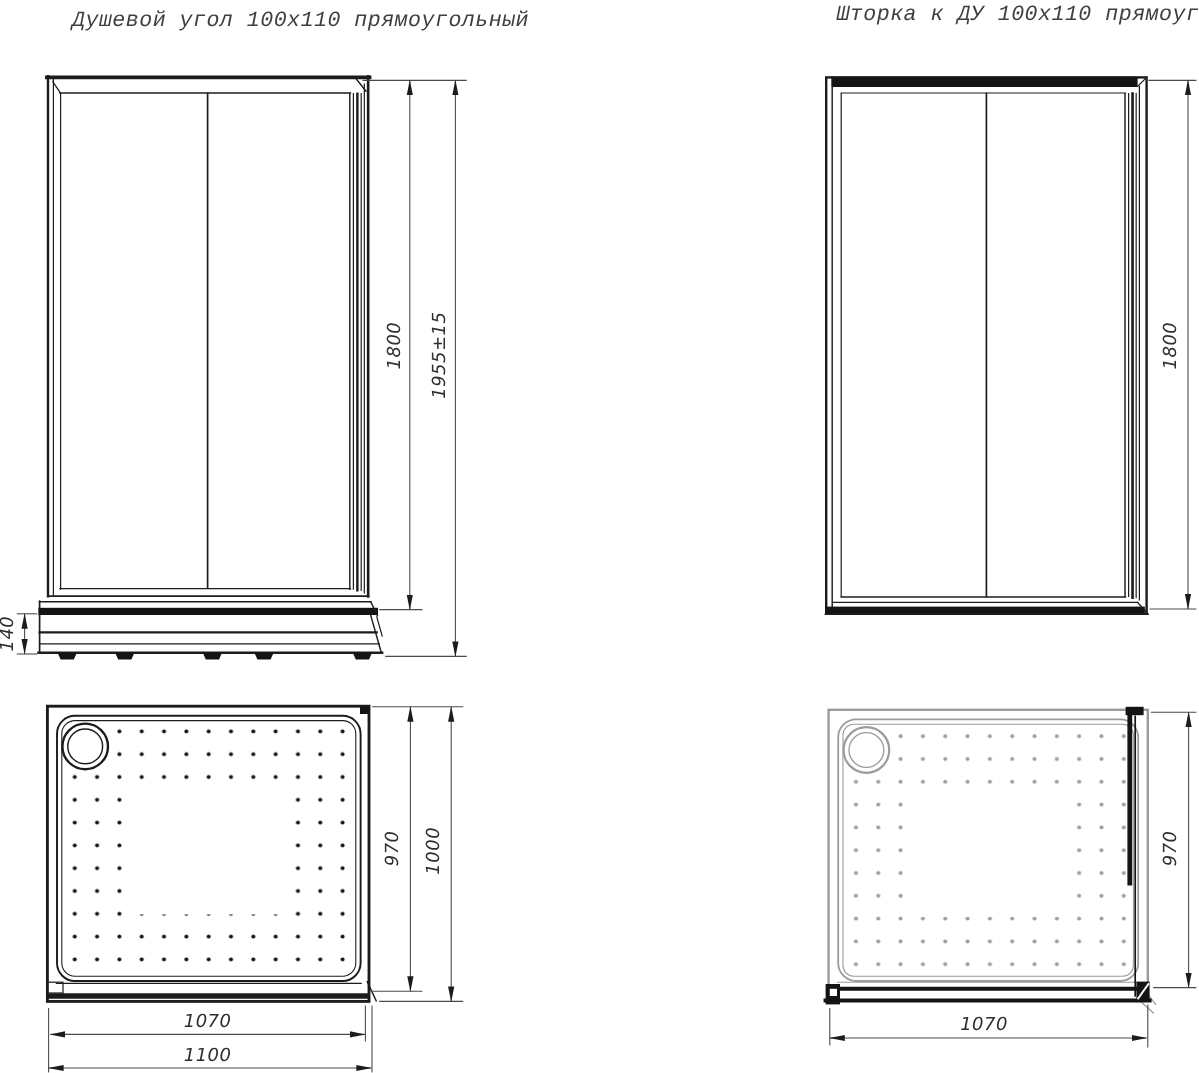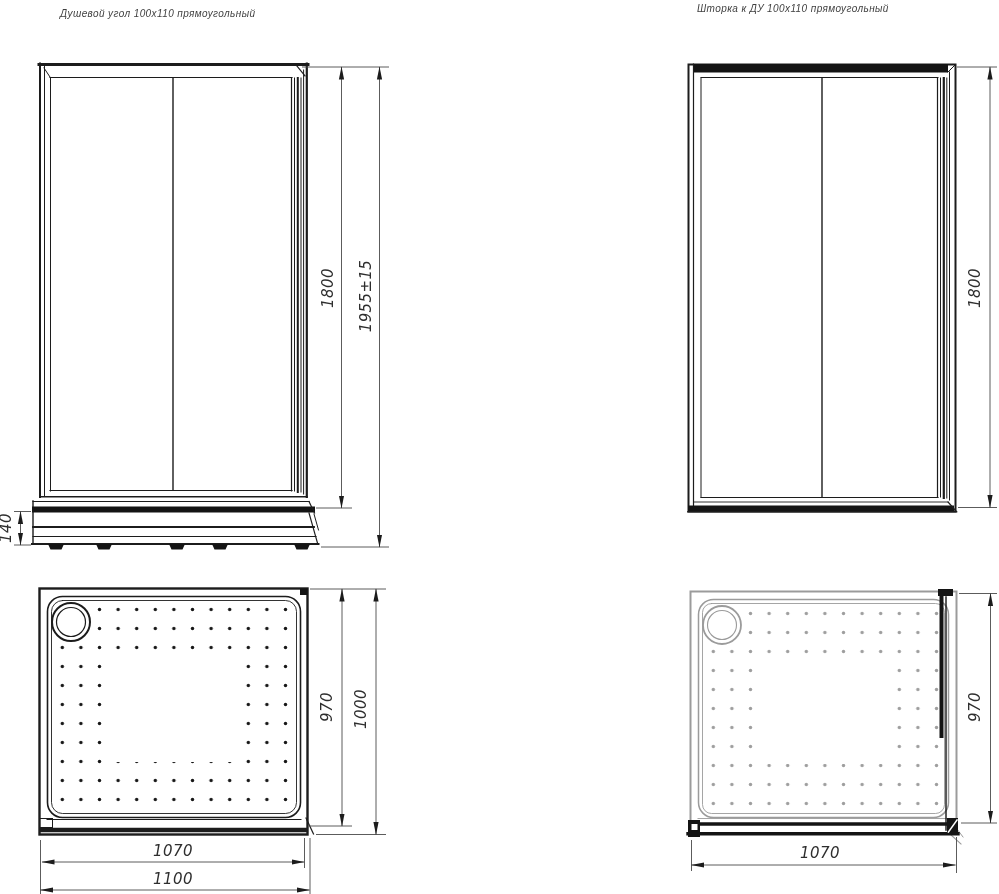--- a/index.html
+++ b/index.html
@@ -1,19 +1,19 @@
 <!DOCTYPE html>
 <html><head>
 <meta charset="utf-8">
 <style>
   html,body{margin:0;padding:0;background:#ffffff;}
   .canvas{position:relative;width:999px;height:894px;background:#ffffff;overflow:hidden;
           font-family:"DejaVu Sans",sans-serif;}
-  .title{position:absolute;font-style:italic;font-size:10px;color:#3f3f3f;
-         letter-spacing:.4px;white-space:nowrap;font-family:Liberation Sans, sans-serif;}
+  .title{position:absolute;font-style:italic;font-size:18px;color:#3f3f3f;
+         letter-spacing:.4px;white-space:nowrap;font-family:Liberation Mono, monospace;}
   .title.left{left:60px;top:8px;}
   .title.right{left:697px;top:3px;}
   svg{position:absolute;left:0;top:0;}
   svg text.dim{font-family:"DejaVu Sans",sans-serif;font-style:italic;font-size:15px;
                fill:#2e2e2e;letter-spacing:.4px;}
 </style>
 </head>
 <body>
 
 <div class="canvas">

